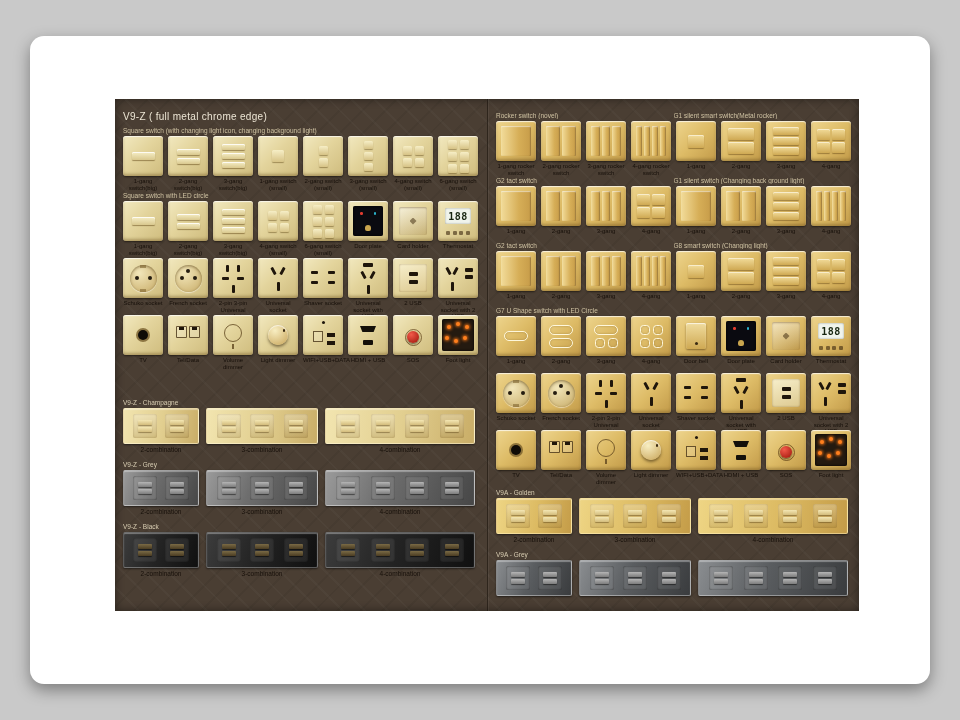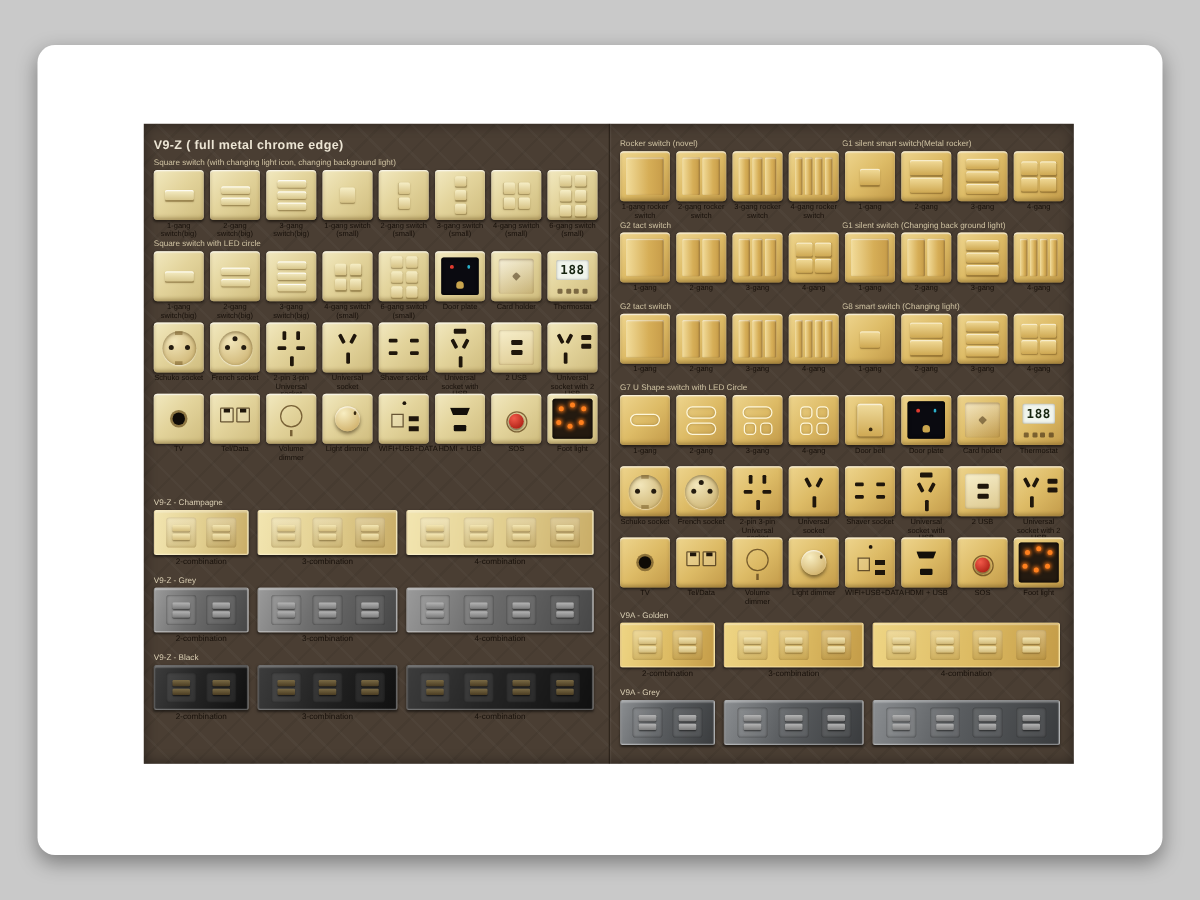--- a/index.html
+++ b/index.html
@@ -7,21 +7,21 @@
   .sheet{position:absolute;left:30px;top:36px;width:900px;height:648px;background:#ffffff;
          border-radius:14px;box-shadow:0 6px 16px rgba(0,0,0,.38);}
   .catalog{position:absolute;left:85px;top:63px;width:744px;height:512px;display:flex;overflow:hidden;
            background-color:#4a3e33;
            background-image:
              repeating-linear-gradient(45deg, rgba(255,255,255,.025) 0 2px, transparent 2px 16px),
              repeating-linear-gradient(-45deg, rgba(0,0,0,.05) 0 2px, transparent 2px 16px);
            box-shadow:inset 0 0 10px rgba(0,0,0,.45);}
   .col{width:372px;box-sizing:border-box;padding:12px 8px 0 8px;overflow:hidden;}
   .colR{border-left:1px solid rgba(18,12,6,.5);box-shadow:inset 1px 0 0 rgba(255,255,255,.05);}
-  .col-title{font-size:10px;font-weight:bold;color:#ece5d4;letter-spacing:.3px;margin-bottom:5px;}
+  .col-title{font-size:10px;font-weight:normal;color:#ece5d4;letter-spacing:.3px;margin-bottom:5px;}
   .sub,.subrow{font-size:6.5px;color:#cfc2a2;margin:1px 0 2px;}
   .subrow{display:flex;}
   .subrow span{flex:1;white-space:nowrap;overflow:hidden;}
   .row{display:flex;gap:5px;margin-bottom:2px;}
   .row.mt{margin-top:3px;}
   .tile{width:40px;flex:none;}
   .face{position:relative;width:40px;height:40px;border-radius:3px;overflow:hidden;flex:none;
         display:flex;align-items:center;justify-content:center;
         background:linear-gradient(135deg,#f2e9c0 0%,#e3d49c 45%,#cfbc7e 100%);
         box-shadow:inset 0 1px 1px rgba(255,255,255,.75),inset 0 -2px 3px rgba(105,80,30,.4),0 1px 2px rgba(10,6,2,.55);}

